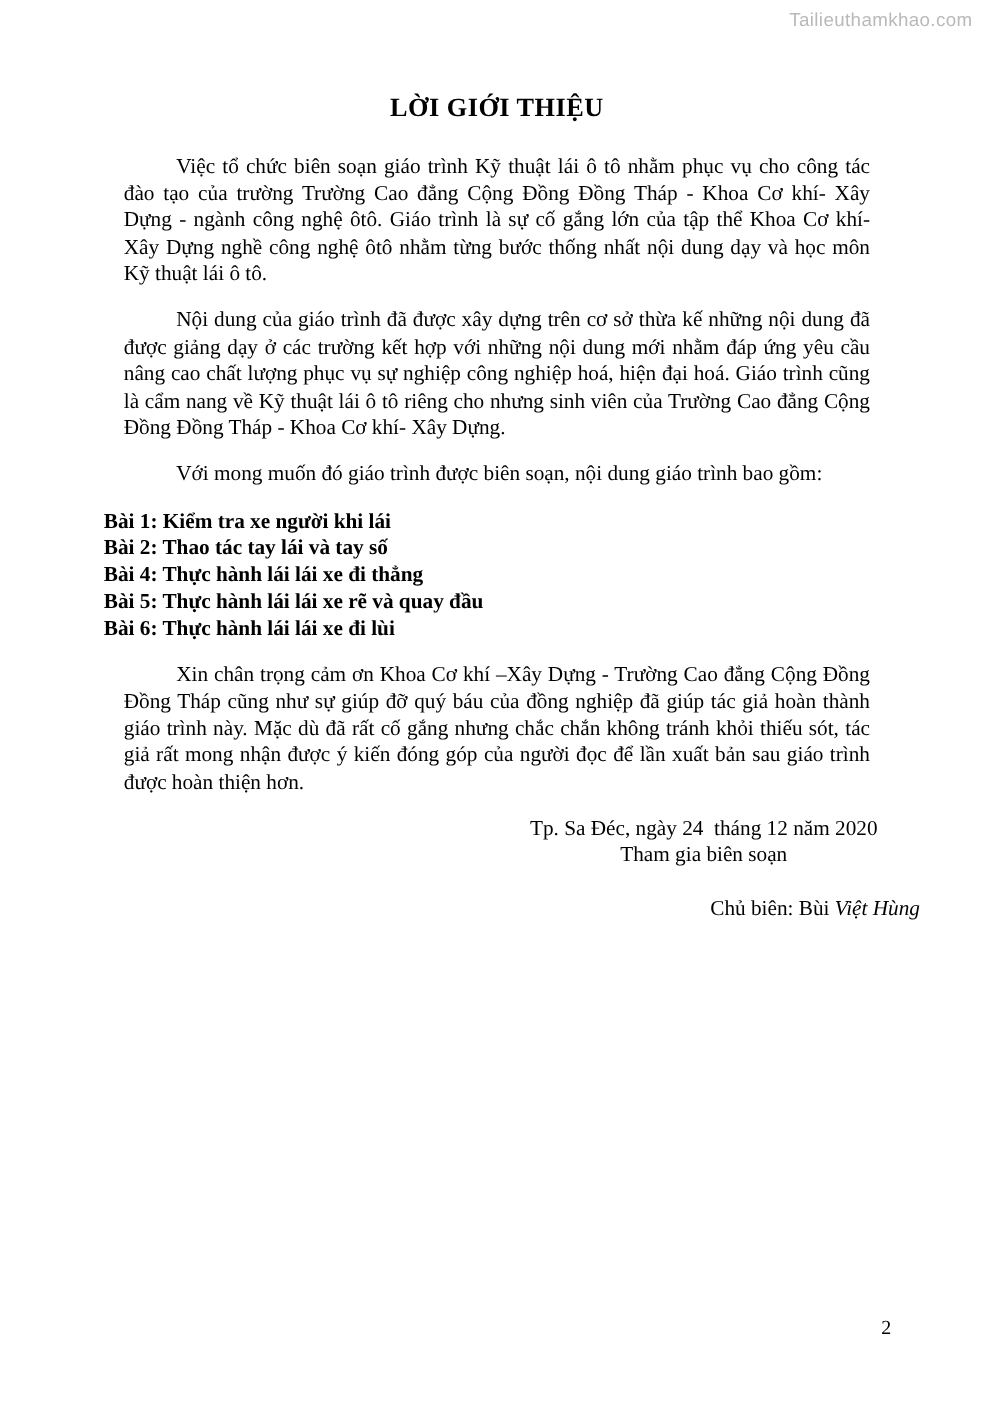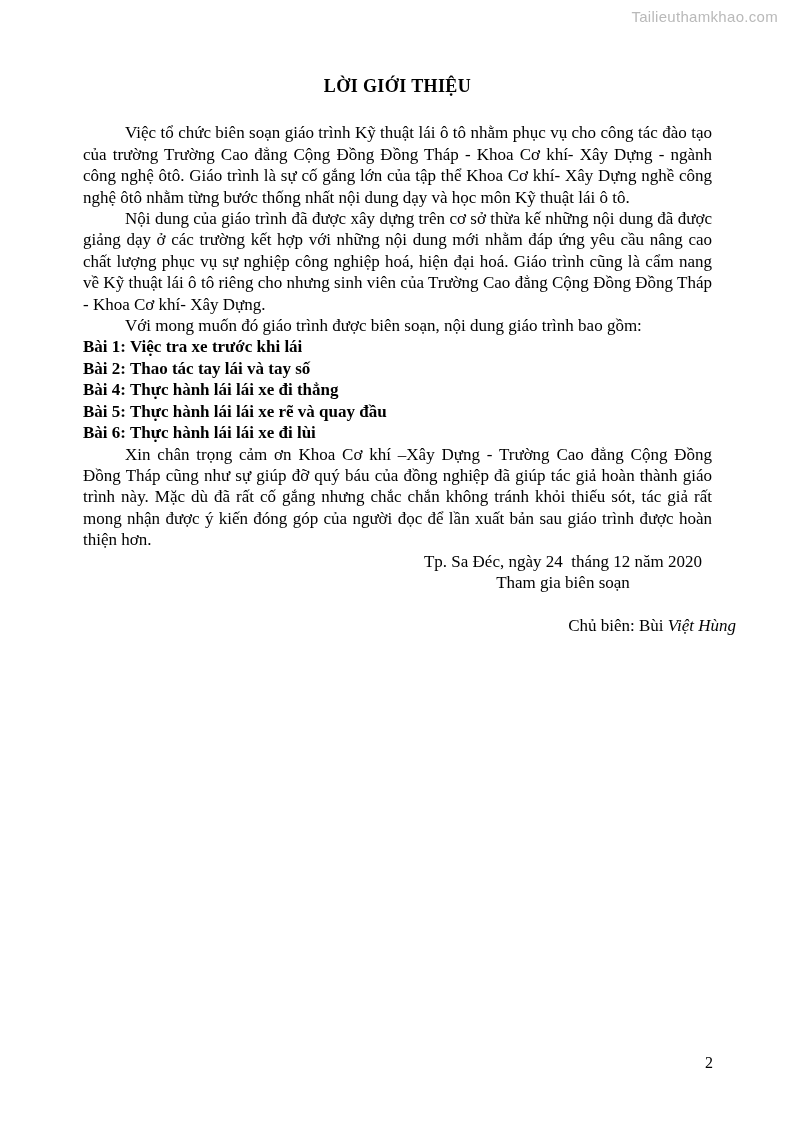--- a/index.html
+++ b/index.html
@@ -23,28 +23,28 @@
   }
   .content {
     position: absolute;
     left: 83px;
     top: 76px;
     width: 629px;
     font-size: 17px;
     line-height: 21.4px;
   }
   .doc-title {
-    font-size: 18px;
+    font-size: 21px;
     font-weight: bold;
     text-align: center;
     margin: 0 0 25px 0;
     letter-spacing: 0.4px;
   }
   .para {
-    margin: 0;
+    margin: 16px;
     text-align: justify;
     text-indent: 42px;
   }
   .lesson-list { margin: 0; }
   .lesson {
     font-weight: bold;
     text-align: left;
   }
   .signature {
     width: 310px;
@@ -81,21 +81,21 @@
     <h1 class="doc-title">LỜI GIỚI THIỆU</h1>
 
     <p class="para">Việc tổ chức biên soạn giáo trình Kỹ thuật lái ô tô nhằm phục vụ cho công tác đào tạo của trường Trường Cao đẳng Cộng Đồng Đồng Tháp - Khoa Cơ khí- Xây Dựng - ngành công nghệ ôtô. Giáo trình là sự cố gắng lớn của tập thể Khoa Cơ khí- Xây Dựng nghề công nghệ ôtô nhằm từng bước thống nhất nội dung dạy và học môn Kỹ thuật lái ô tô.</p>
 
     <p class="para">Nội dung của giáo trình đã được xây dựng trên cơ sở thừa kế những nội dung đã được giảng dạy ở các trường kết hợp với những nội dung mới nhằm đáp ứng yêu cầu nâng cao chất lượng phục vụ sự nghiệp công nghiệp hoá, hiện đại hoá. Giáo trình cũng là cẩm nang về Kỹ thuật lái ô tô riêng cho nhưng sinh viên của Trường Cao đẳng Cộng Đồng Đồng Tháp - Khoa Cơ khí- Xây Dựng.</p>
 
 
     <p class="para">Với mong muốn đó giáo trình được biên soạn, nội dung giáo trình bao gồm:</p>
 
     <div class="lesson-list">
-      <div class="lesson">Bài 1: Việc tra xe trước khi lái</div>
+      <div class="lesson">Bài 1: Kiểm tra xe người khi lái</div>
       <div class="lesson">Bài 2: Thao tác tay lái và tay số</div>
       <div class="lesson">Bài 4: Thực hành lái lái xe đi thẳng</div>
       <div class="lesson">Bài 5: Thực hành lái lái xe rẽ và quay đầu</div>
       <div class="lesson">Bài 6: Thực hành lái lái xe đi lùi</div>
     </div>
 
     <p class="para">Xin chân trọng cảm ơn Khoa Cơ khí –Xây Dựng - Trường Cao đẳng Cộng Đồng Đồng Tháp cũng như sự giúp đỡ quý báu của đồng nghiệp đã giúp tác giả hoàn thành giáo trình này. Mặc dù đã rất cố gắng nhưng chắc chắn không tránh khỏi thiếu sót, tác giả rất mong nhận được ý kiến đóng góp của người đọc để lần xuất bản sau giáo trình được hoàn thiện hơn.</p>
 
     <div class="signature">
       <div class="sig-line">Tp. Sa Đéc, ngày 24  tháng 12 năm 2020</div>

